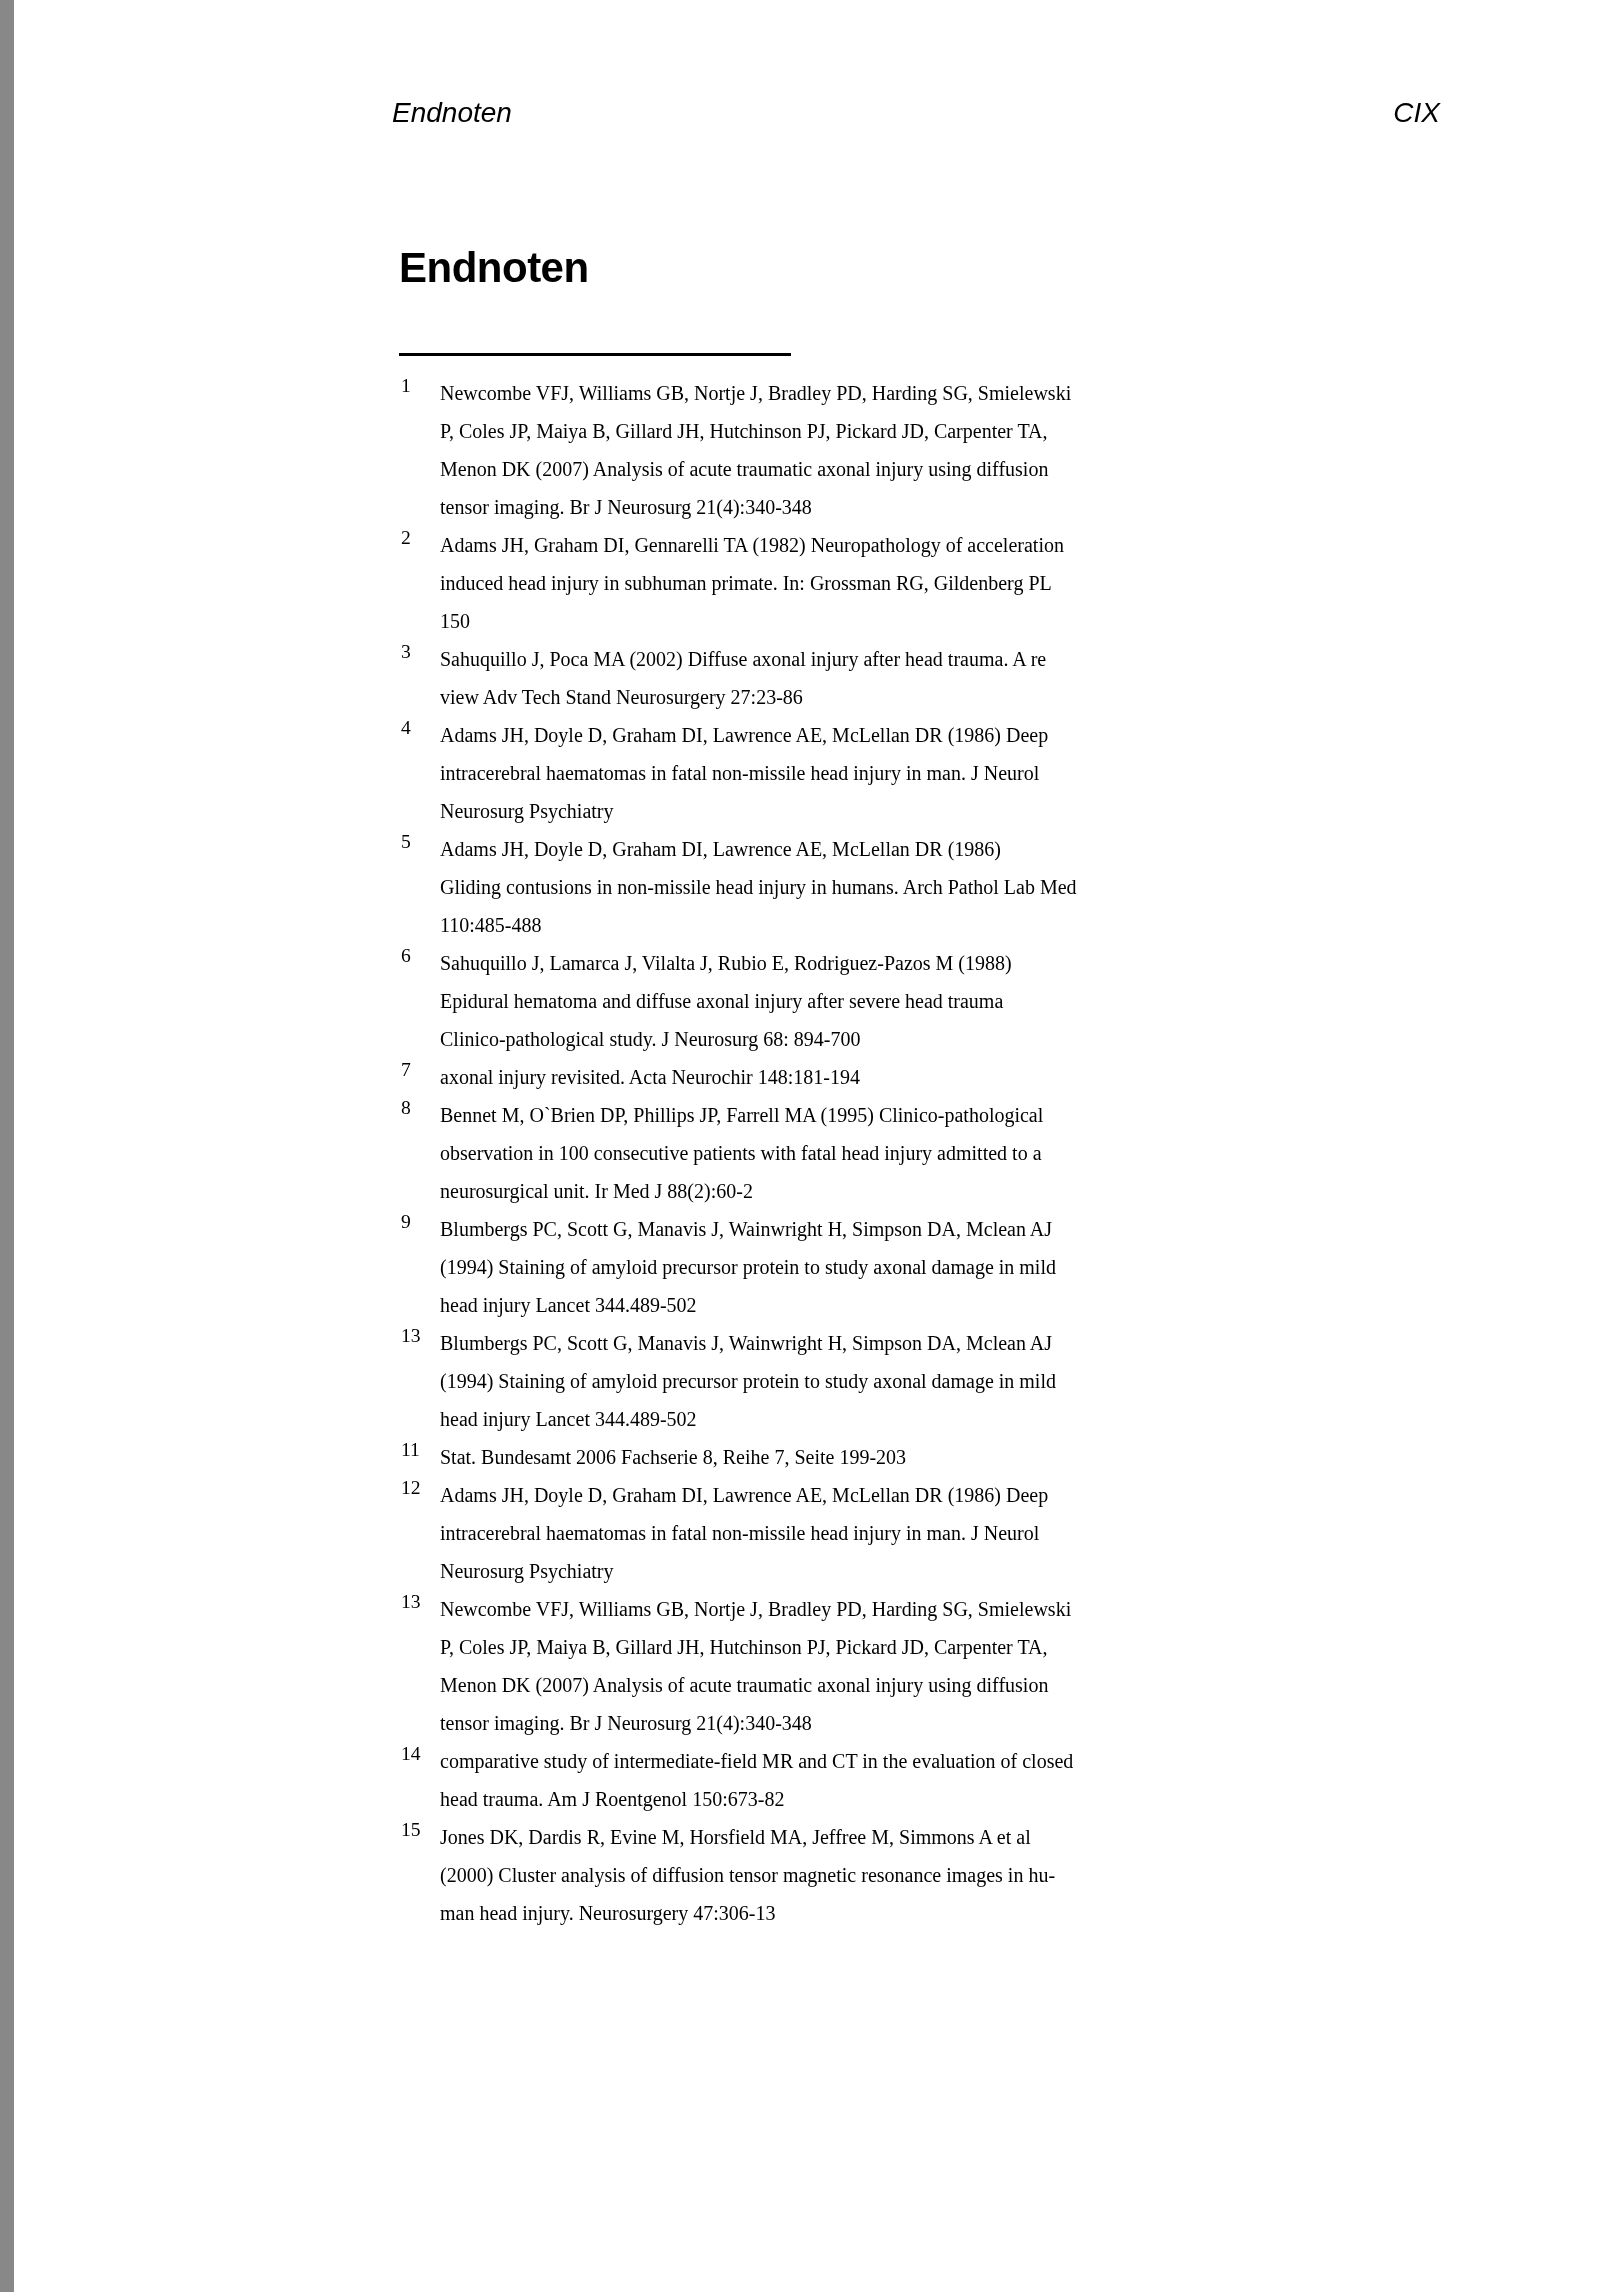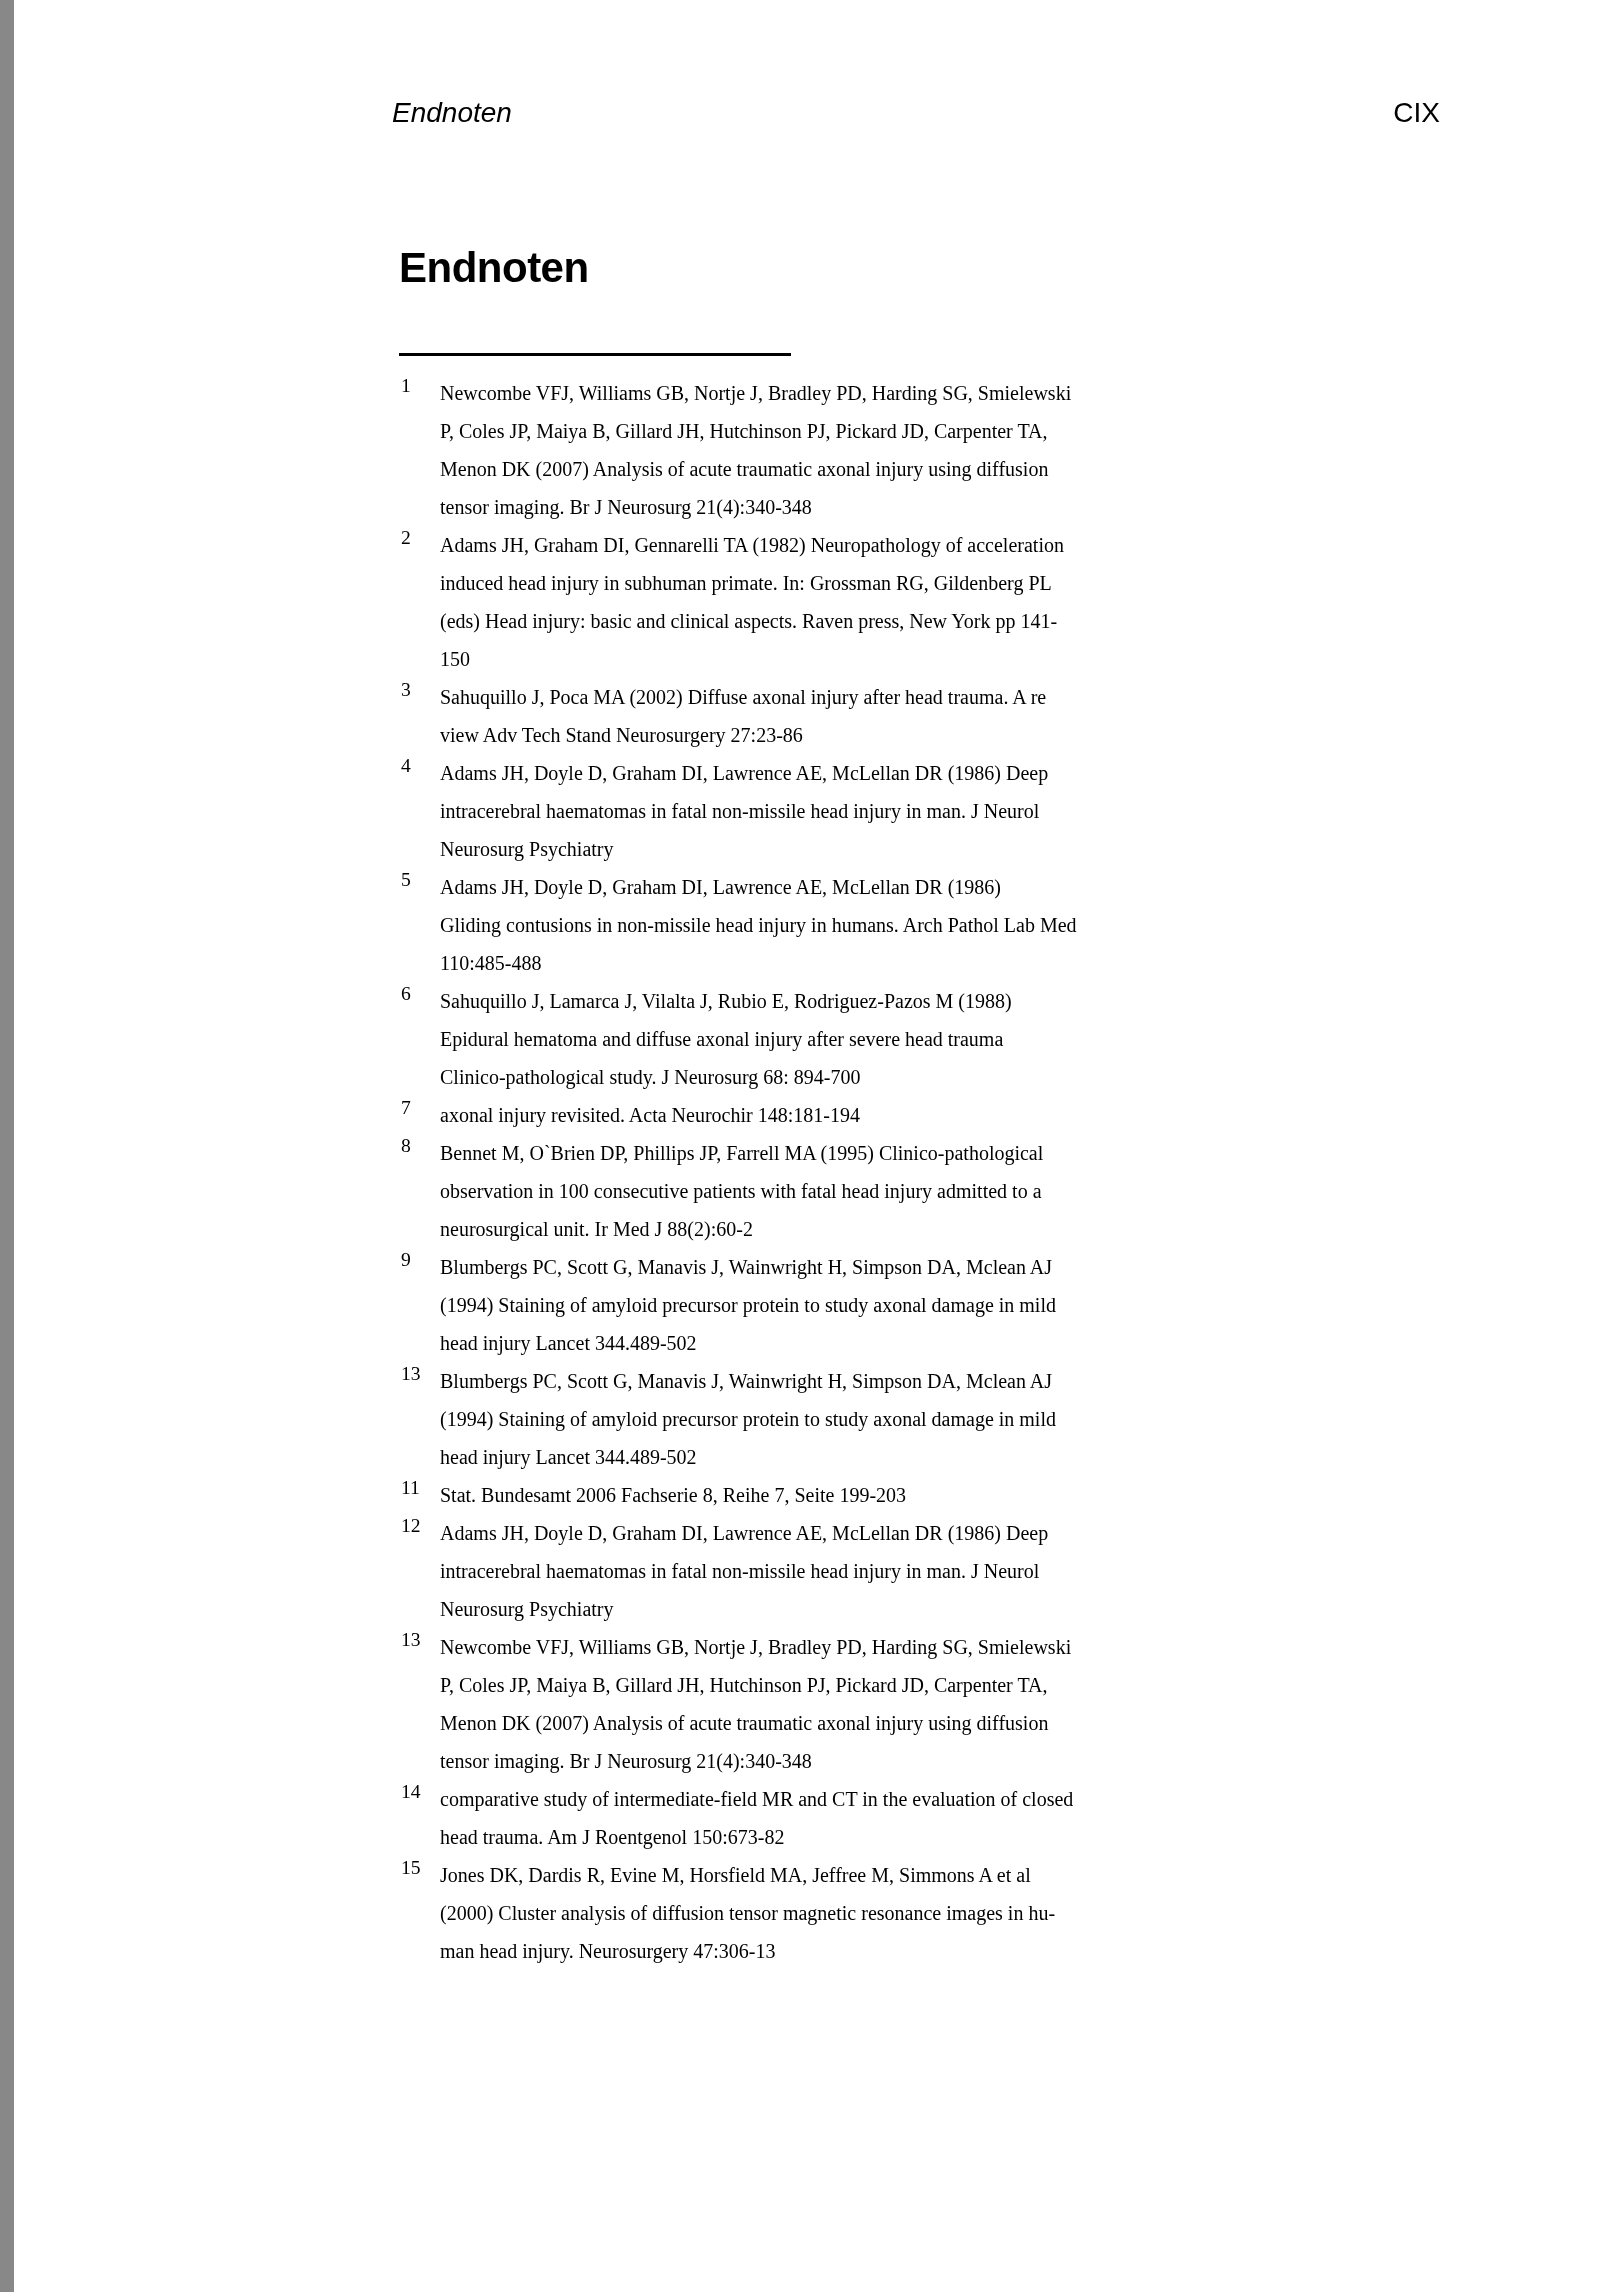--- a/index.html
+++ b/index.html
@@ -25,20 +25,21 @@
     font-style: italic;
     font-size: 28px;
     line-height: 32px;
     white-space: nowrap;
   }
   .running-header-right {
     position: absolute;
     right: 195px;
     top: 97px;
     font-family: "Liberation Sans", sans-serif;
+    font-style: italic;
     font-size: 28px;
     line-height: 32px;
     white-space: nowrap;
   }
   .section-title {
     position: absolute;
     left: 385px;
     top: 247px;
     margin: 0;
     font-family: "Liberation Sans", sans-serif;
@@ -95,21 +96,20 @@
         <span class="endnote-number">1</span>
         <div class="endnote-line">Newcombe VFJ, Williams GB, Nortje J, Bradley PD, Harding SG, Smielewski</div>
         <div class="endnote-line">P, Coles JP, Maiya B, Gillard JH, Hutchinson PJ, Pickard JD, Carpenter TA,</div>
         <div class="endnote-line">Menon DK (2007) Analysis of acute traumatic axonal injury using diffusion</div>
         <div class="endnote-line">tensor imaging. Br J Neurosurg 21(4):340-348</div>
       </div>
       <div class="endnote">
         <span class="endnote-number">2</span>
         <div class="endnote-line">Adams JH, Graham DI, Gennarelli TA (1982) Neuropathology of acceleration</div>
         <div class="endnote-line">induced head injury in subhuman primate. In: Grossman RG, Gildenberg PL</div>
-        <div class="endnote-line">(eds) Head injury: basic and clinical aspects. Raven press, New York pp 141-</div>
         <div class="endnote-line">150</div>
       </div>
       <div class="endnote">
         <span class="endnote-number">3</span>
         <div class="endnote-line">Sahuquillo J, Poca MA (2002) Diffuse axonal injury after head trauma. A re</div>
         <div class="endnote-line">view Adv Tech Stand Neurosurgery 27:23-86</div>
       </div>
       <div class="endnote">
         <span class="endnote-number">4</span>
         <div class="endnote-line">Adams JH, Doyle D, Graham DI, Lawrence AE, McLellan DR (1986) Deep</div>

